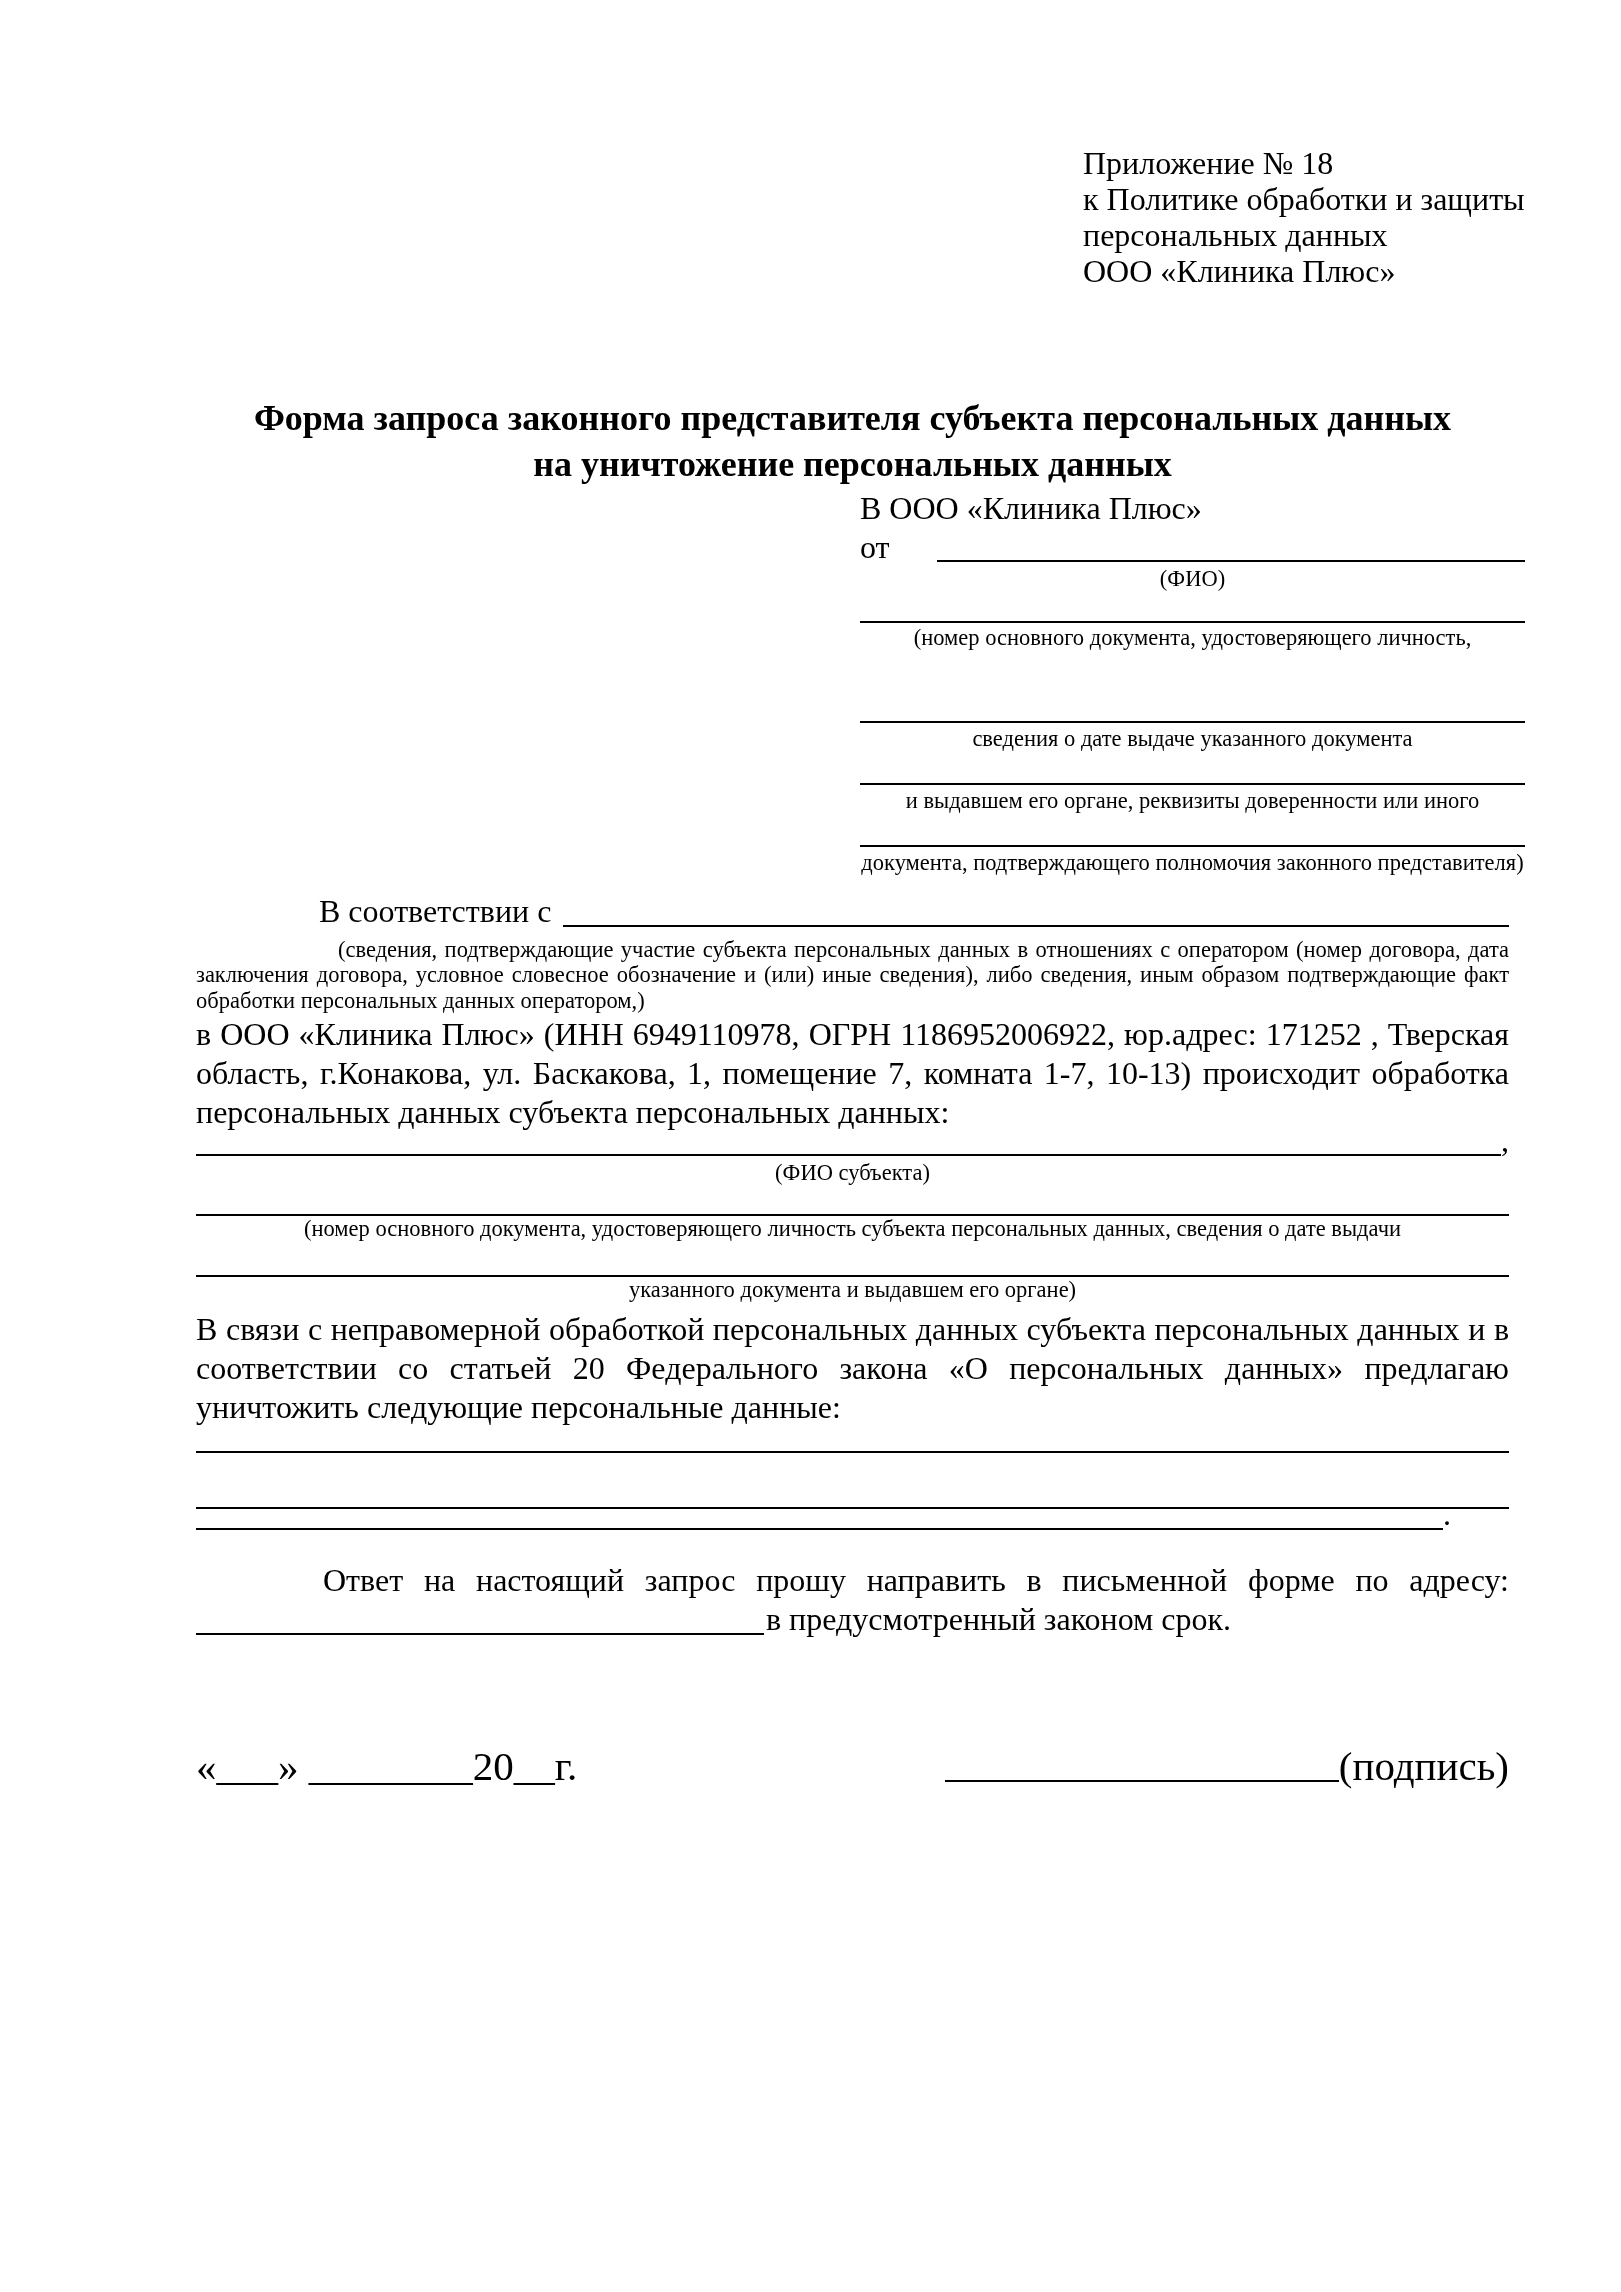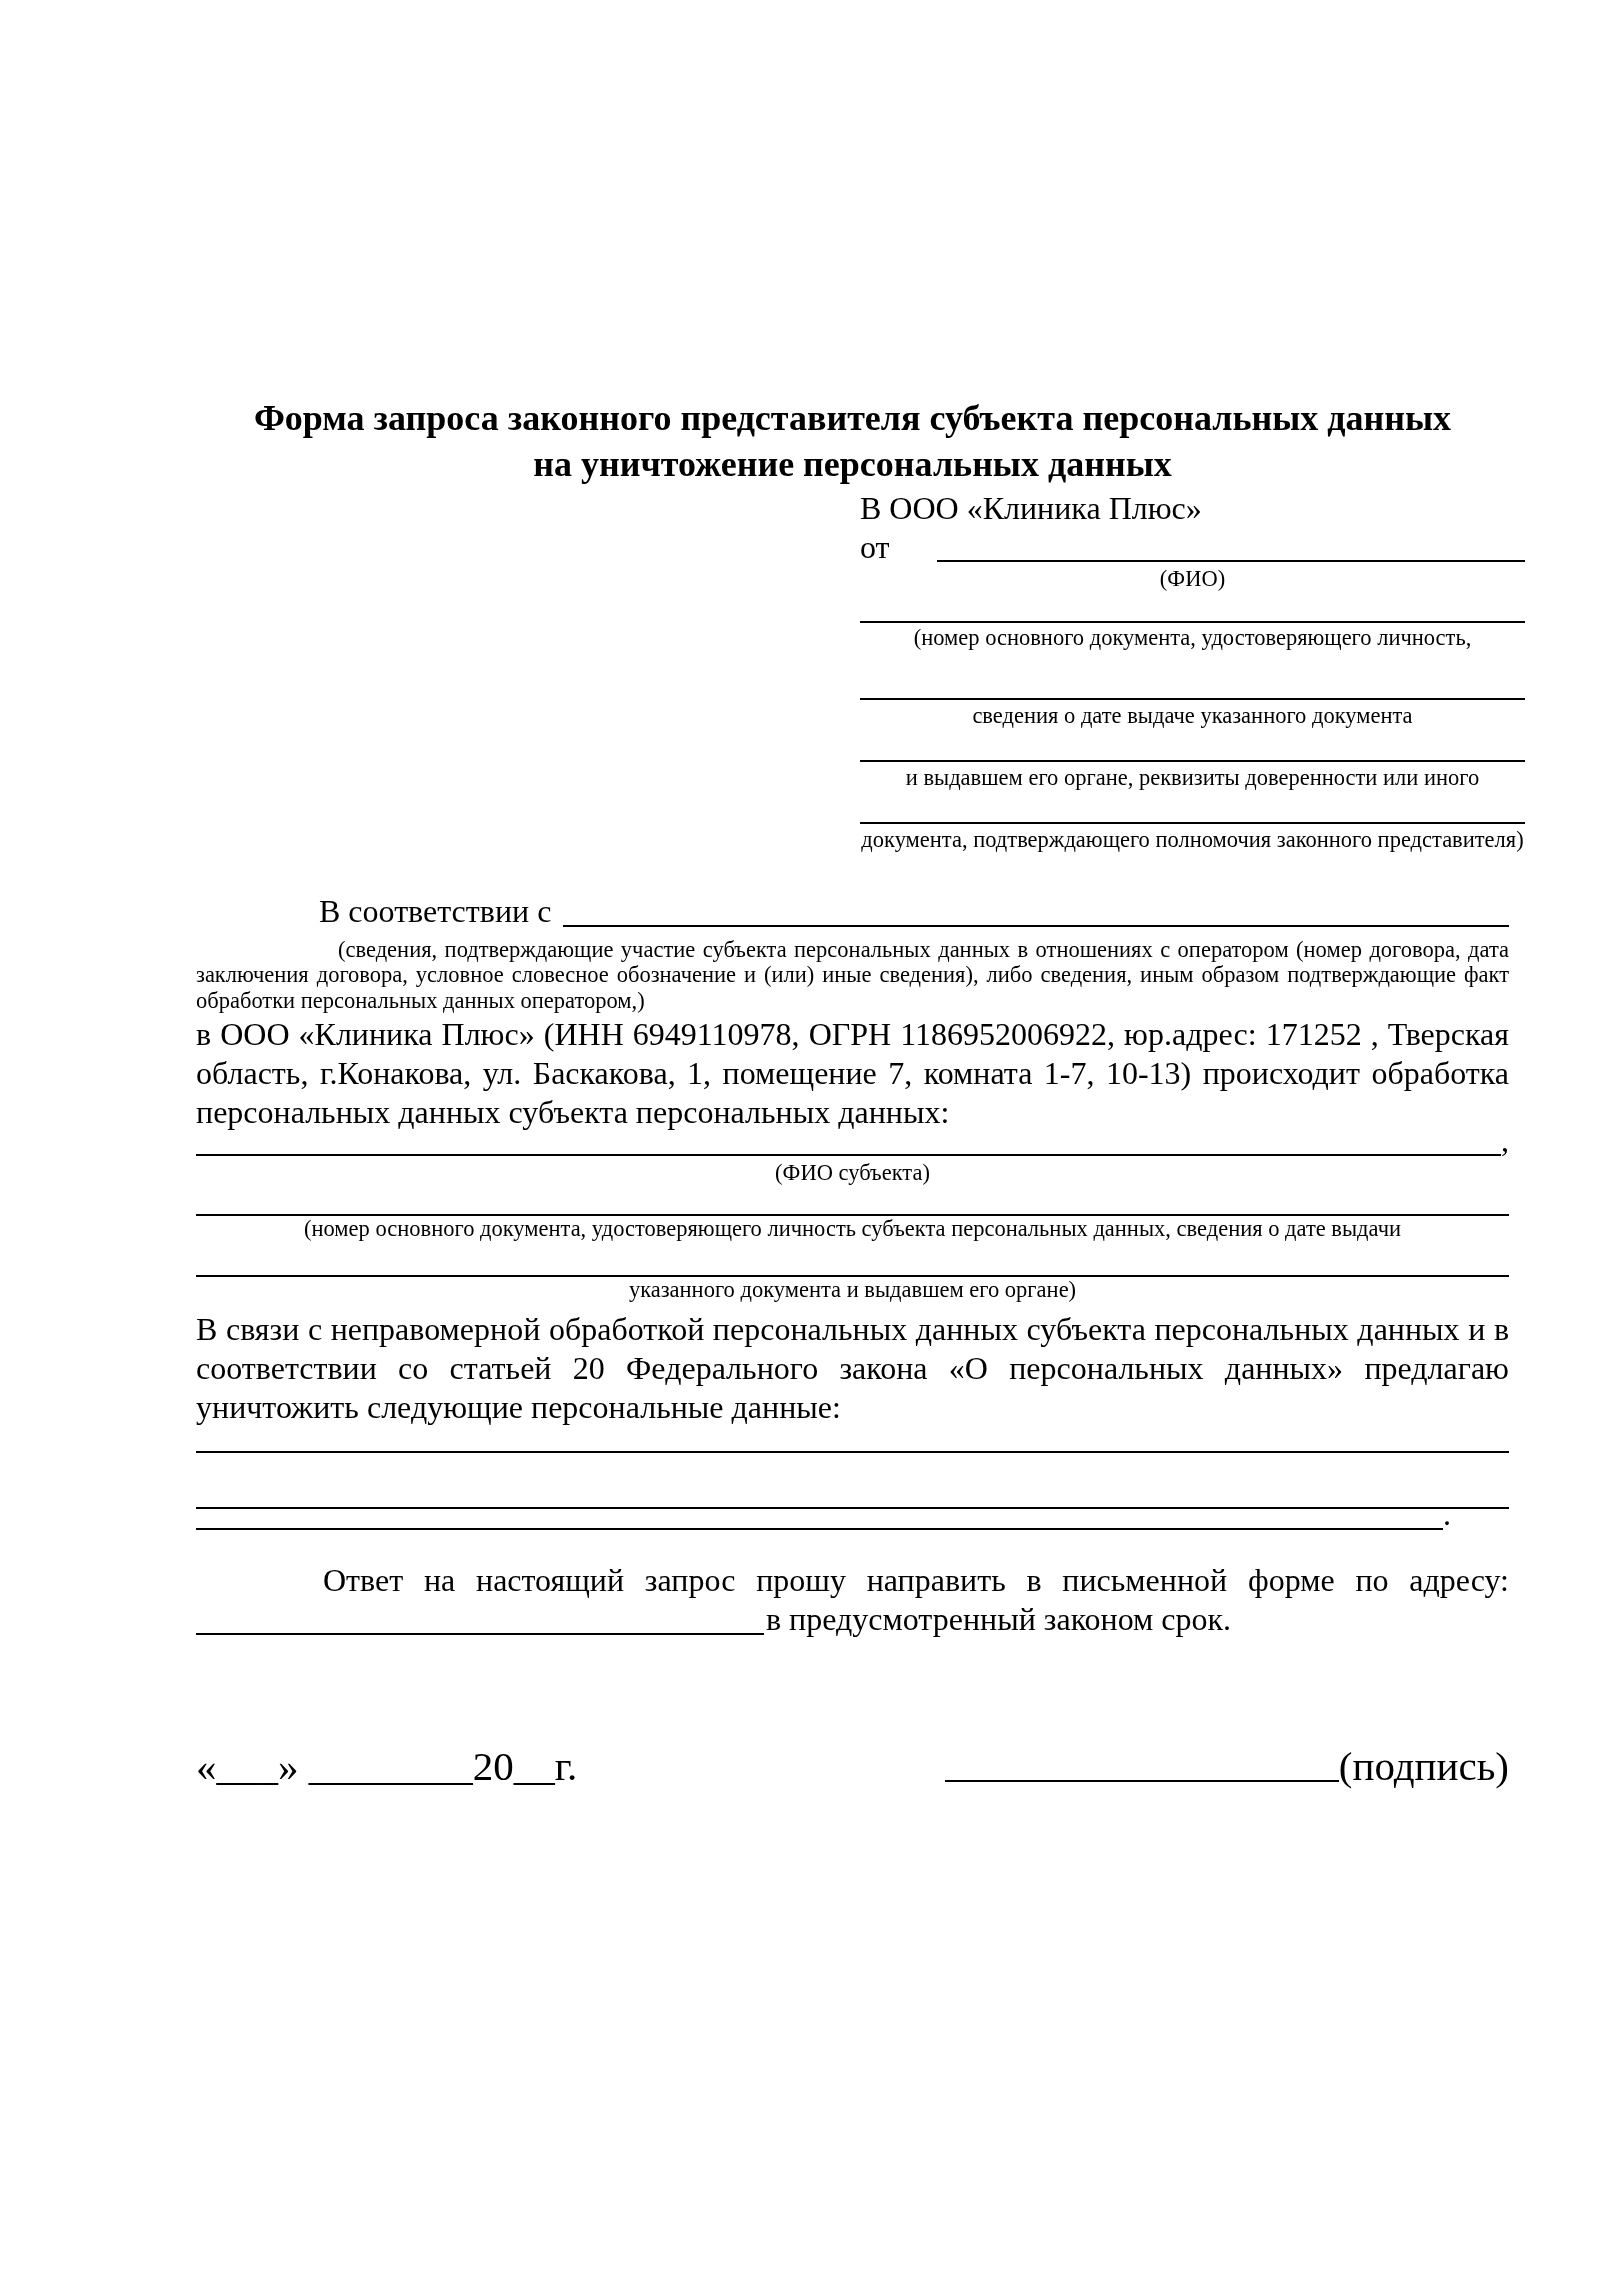--- a/index.html
+++ b/index.html
@@ -19,21 +19,21 @@
   .addressee { position:absolute; left:860px; top:490px; width:665px; font-size:32px; line-height:37px; }
   .addr-to { height:39px; }
   .flex-row { display:flex; align-items:flex-end; }
   .blank { flex:1 1 auto; border-bottom:2.9px solid #000; margin-bottom:3.9px; min-height:1px; }
   .addr-from { height:37px;gap:36px; }
   .addr-from .blank { margin-left:11.8px; }
   .small { font-size:22.5px; line-height:25.5px; }
   .cap-center { text-align:center; }
   .rule { border-top:2.9px solid #000; height:0; }
   .addr-group-1 { margin-top:29px; }
-  .addr-group-2 { margin-top:47px; }
+  .addr-group-2 { margin-top:70px; }
   .addr-group-3 { margin-top:32px; }
   .addr-group-4 { margin-top:31px; }
   .addr-group .cap-center { margin-top:2.9px; }
   
   .body-col { position:absolute; left:196px; top:892px; width:1313px; font-size:32px; line-height:39px; }
   .accord-row { padding-left:123px; height:39px; }
   .accord-row .blank { margin-left:11.8px; }
   .note { margin-top:5.9px; text-align:justify; text-indent:142px; }
   .para { text-align:justify; }
   .op-para { margin-top:2px; }
@@ -55,20 +55,26 @@
   .footer { position:absolute; left:196px; top:1747px; width:1313px; display:flex;
             justify-content:space-between; align-items:flex-end; font-size:41px; line-height:39px; }
   .sig-group { display:flex; align-items:flex-end; width:564px; }
   .sig-group .blank { margin-bottom:3.9px; }
 </style>
 </head>
 <body>
 
 <div class="page">
 
+  <div class="appendix">
+    <div>Приложение № 18</div>
+    <div>к Политике обработки и защиты</div>
+    <div>персональных данных</div>
+    <div>ООО «Клиника Плюс»</div>
+  </div>
 
   <div class="title">
     <div>Форма запроса законного представителя субъекта персональных данных</div>
     <div>на уничтожение персональных данных</div>
   </div>
 
   <div class="addressee">
     <div class="addr-to">В ООО «Клиника Плюс»</div>
     <div class="flex-row addr-from">
       <span>от</span>

